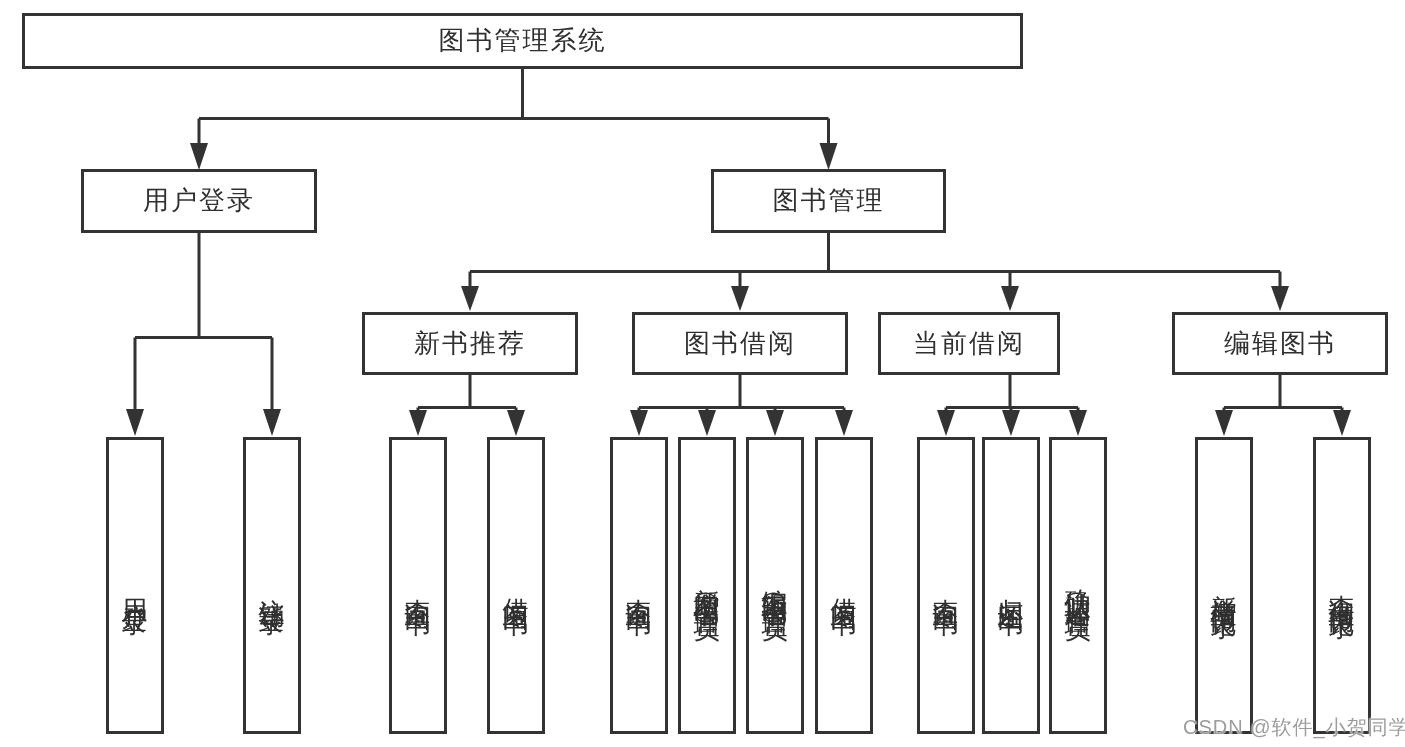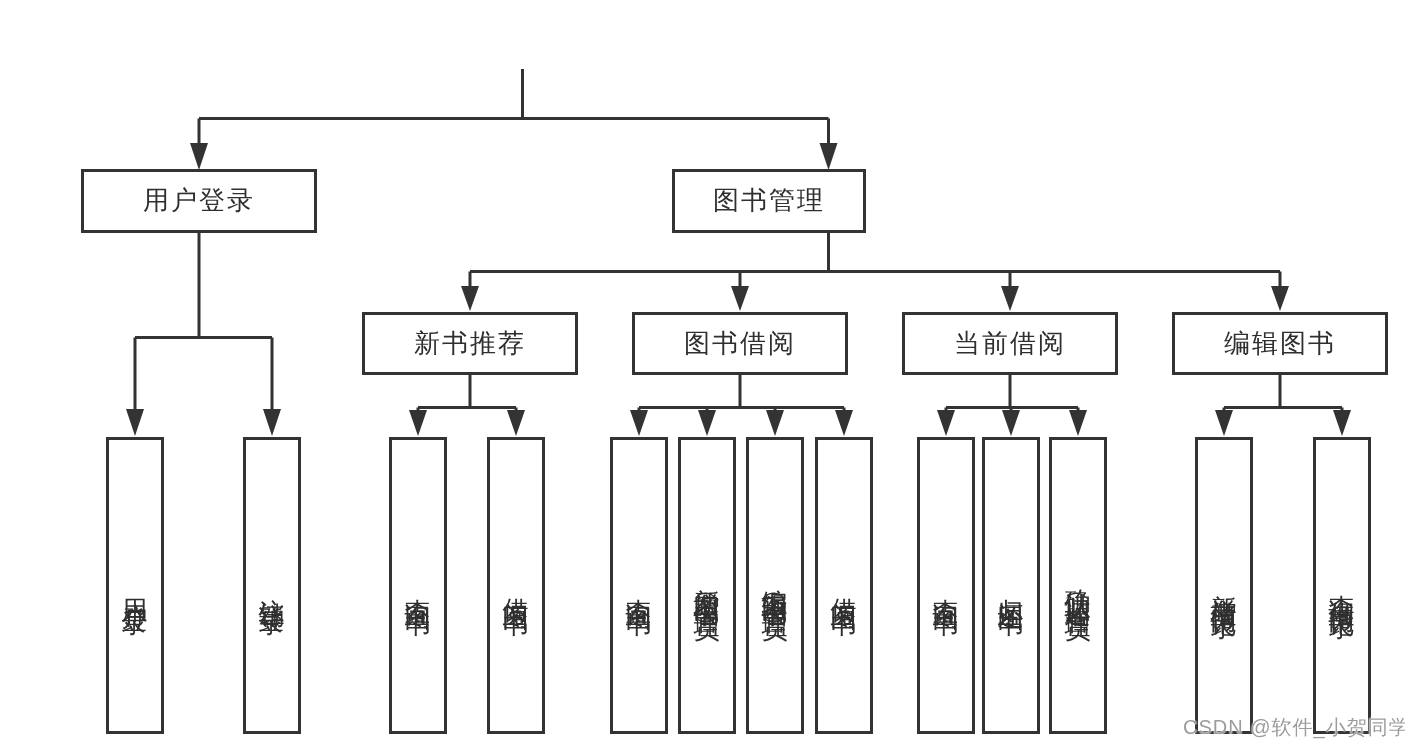--- a/index.html
+++ b/index.html
@@ -66,35 +66,38 @@
       <polygon points="1002,410 1020,410 1011,436"></polygon>
       <polygon points="1069,410 1087,410 1078,436"></polygon>
     </g>
     <g>
       <path d="M1280 375 V407.5 M1224 407.5 H1342 M1224 407.5 V413 M1342 407.5 V413"></path>
       <polygon points="1215,410 1233,410 1224,436"></polygon>
       <polygon points="1333,410 1351,410 1342,436"></polygon>
     </g>
   </svg>
 
+  <div class="box" style="left:22px;top:13px;width:1001px;height:56px">
+    <span class="lbl">图书管理系统</span>
+  </div>
 
   <div class="box" style="left:81px;top:169px;width:236px;height:64px">
     <span class="lbl">用户登录</span>
   </div>
-  <div class="box" style="left:672px;top:169px;width:194px;height:64px">
+  <div class="box" style="left:711px;top:169px;width:235px;height:64px">
     <span class="lbl">图书管理</span>
   </div>
 
   <div class="box" style="left:632px;top:312px;width:216px;height:63px">
     <span class="lbl">图书借阅</span>
   </div>
   <div class="box" style="left:362px;top:312px;width:216px;height:63px">
     <span class="lbl">新书推荐</span>
   </div>
-  <div class="box" style="left:902px;top:312px;width:216px;height:63px">
+  <div class="box" style="left:878px;top:312px;width:182px;height:63px">
     <span class="lbl">当前借阅</span>
   </div>
   <div class="box" style="left:1172px;top:312px;width:216px;height:63px">
     <span class="lbl">编辑图书</span>
   </div>
 
   <div class="box" style="left:106px;top:437px;width:58px;height:297px">
     <span class="vlbl">用户登录</span>
   </div>
   <div class="box" style="left:243px;top:437px;width:58px;height:297px">

